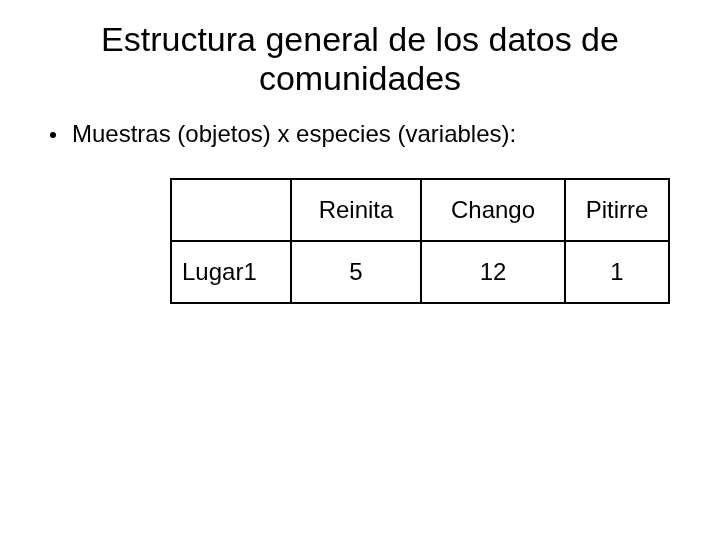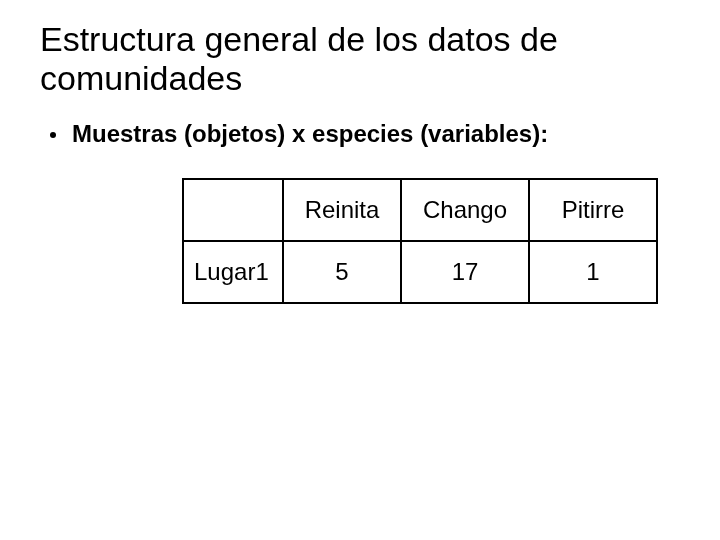--- a/index.html
+++ b/index.html
@@ -6,31 +6,31 @@
     body {
       width: 720px;
       height: 540px;
       background: #fff;
       font-family: Arial, Helvetica, sans-serif;
       color: #000;
       padding: 20px 40px;
     }
     .title {
       font-size: 34px;
+      text-align: center;
       font-weight: normal;
       line-height: 1.15;
       margin-bottom: 22px;
     }
     .bullet-row {
       display: flex;
       align-items: flex-start;
       font-size: 24px;
       margin-left: 10px;
       margin-bottom: 30px;
-      font-weight: bold;
     }
     .bullet-dot {
       width: 6px;
       height: 6px;
       background: #000;
       border-radius: 50%;
       margin-top: 12px;
       margin-right: 16px;
       flex-shrink: 0;
     }
@@ -43,24 +43,24 @@
       border-collapse: collapse;
     }
     td, th {
       border: 2px solid #000;
       font-size: 24px;
       font-weight: normal;
       text-align: center;
       height: 62px;
       vertical-align: middle;
     }
-    .col-rowhdr { width: 100px; text-align: left; padding-left: 10px; }
-    .col-a { width: 118px; }
-    .col-b { width: 128px; }
-    .col-c { width: 128px; }
+    .col-rowhdr { width: 120px; text-align: left; padding-left: 10px; }
+    .col-a { width: 130px; }
+    .col-b { width: 144px; }
+    .col-c { width: 104px; }
     .blank-cell { }
   </style>
 </head>
 <body>
 
 <h1 class="title">Estructura general de los datos de comunidades</h1>
 
 <div class="bullet-row">
   <span class="bullet-dot"></span>
   <span>Muestras (objetos) x especies (variables):</span>
@@ -71,18 +71,18 @@
     <tbody>
         <tr>
       <td class="col-rowhdr blank-cell"></td>
       <td class="col-a">Reinita</td>
       <td class="col-b">Chango</td>
       <td class="col-c">Pitirre</td>
     </tr>
     <tr>
       <td class="col-rowhdr">Lugar1</td>
       <td class="col-a">5</td>
-      <td class="col-b">17</td>
+      <td class="col-b">12</td>
       <td class="col-c">1</td>
     </tr>
   </tbody>
     </table>
 </div>
 
 </body></html>

